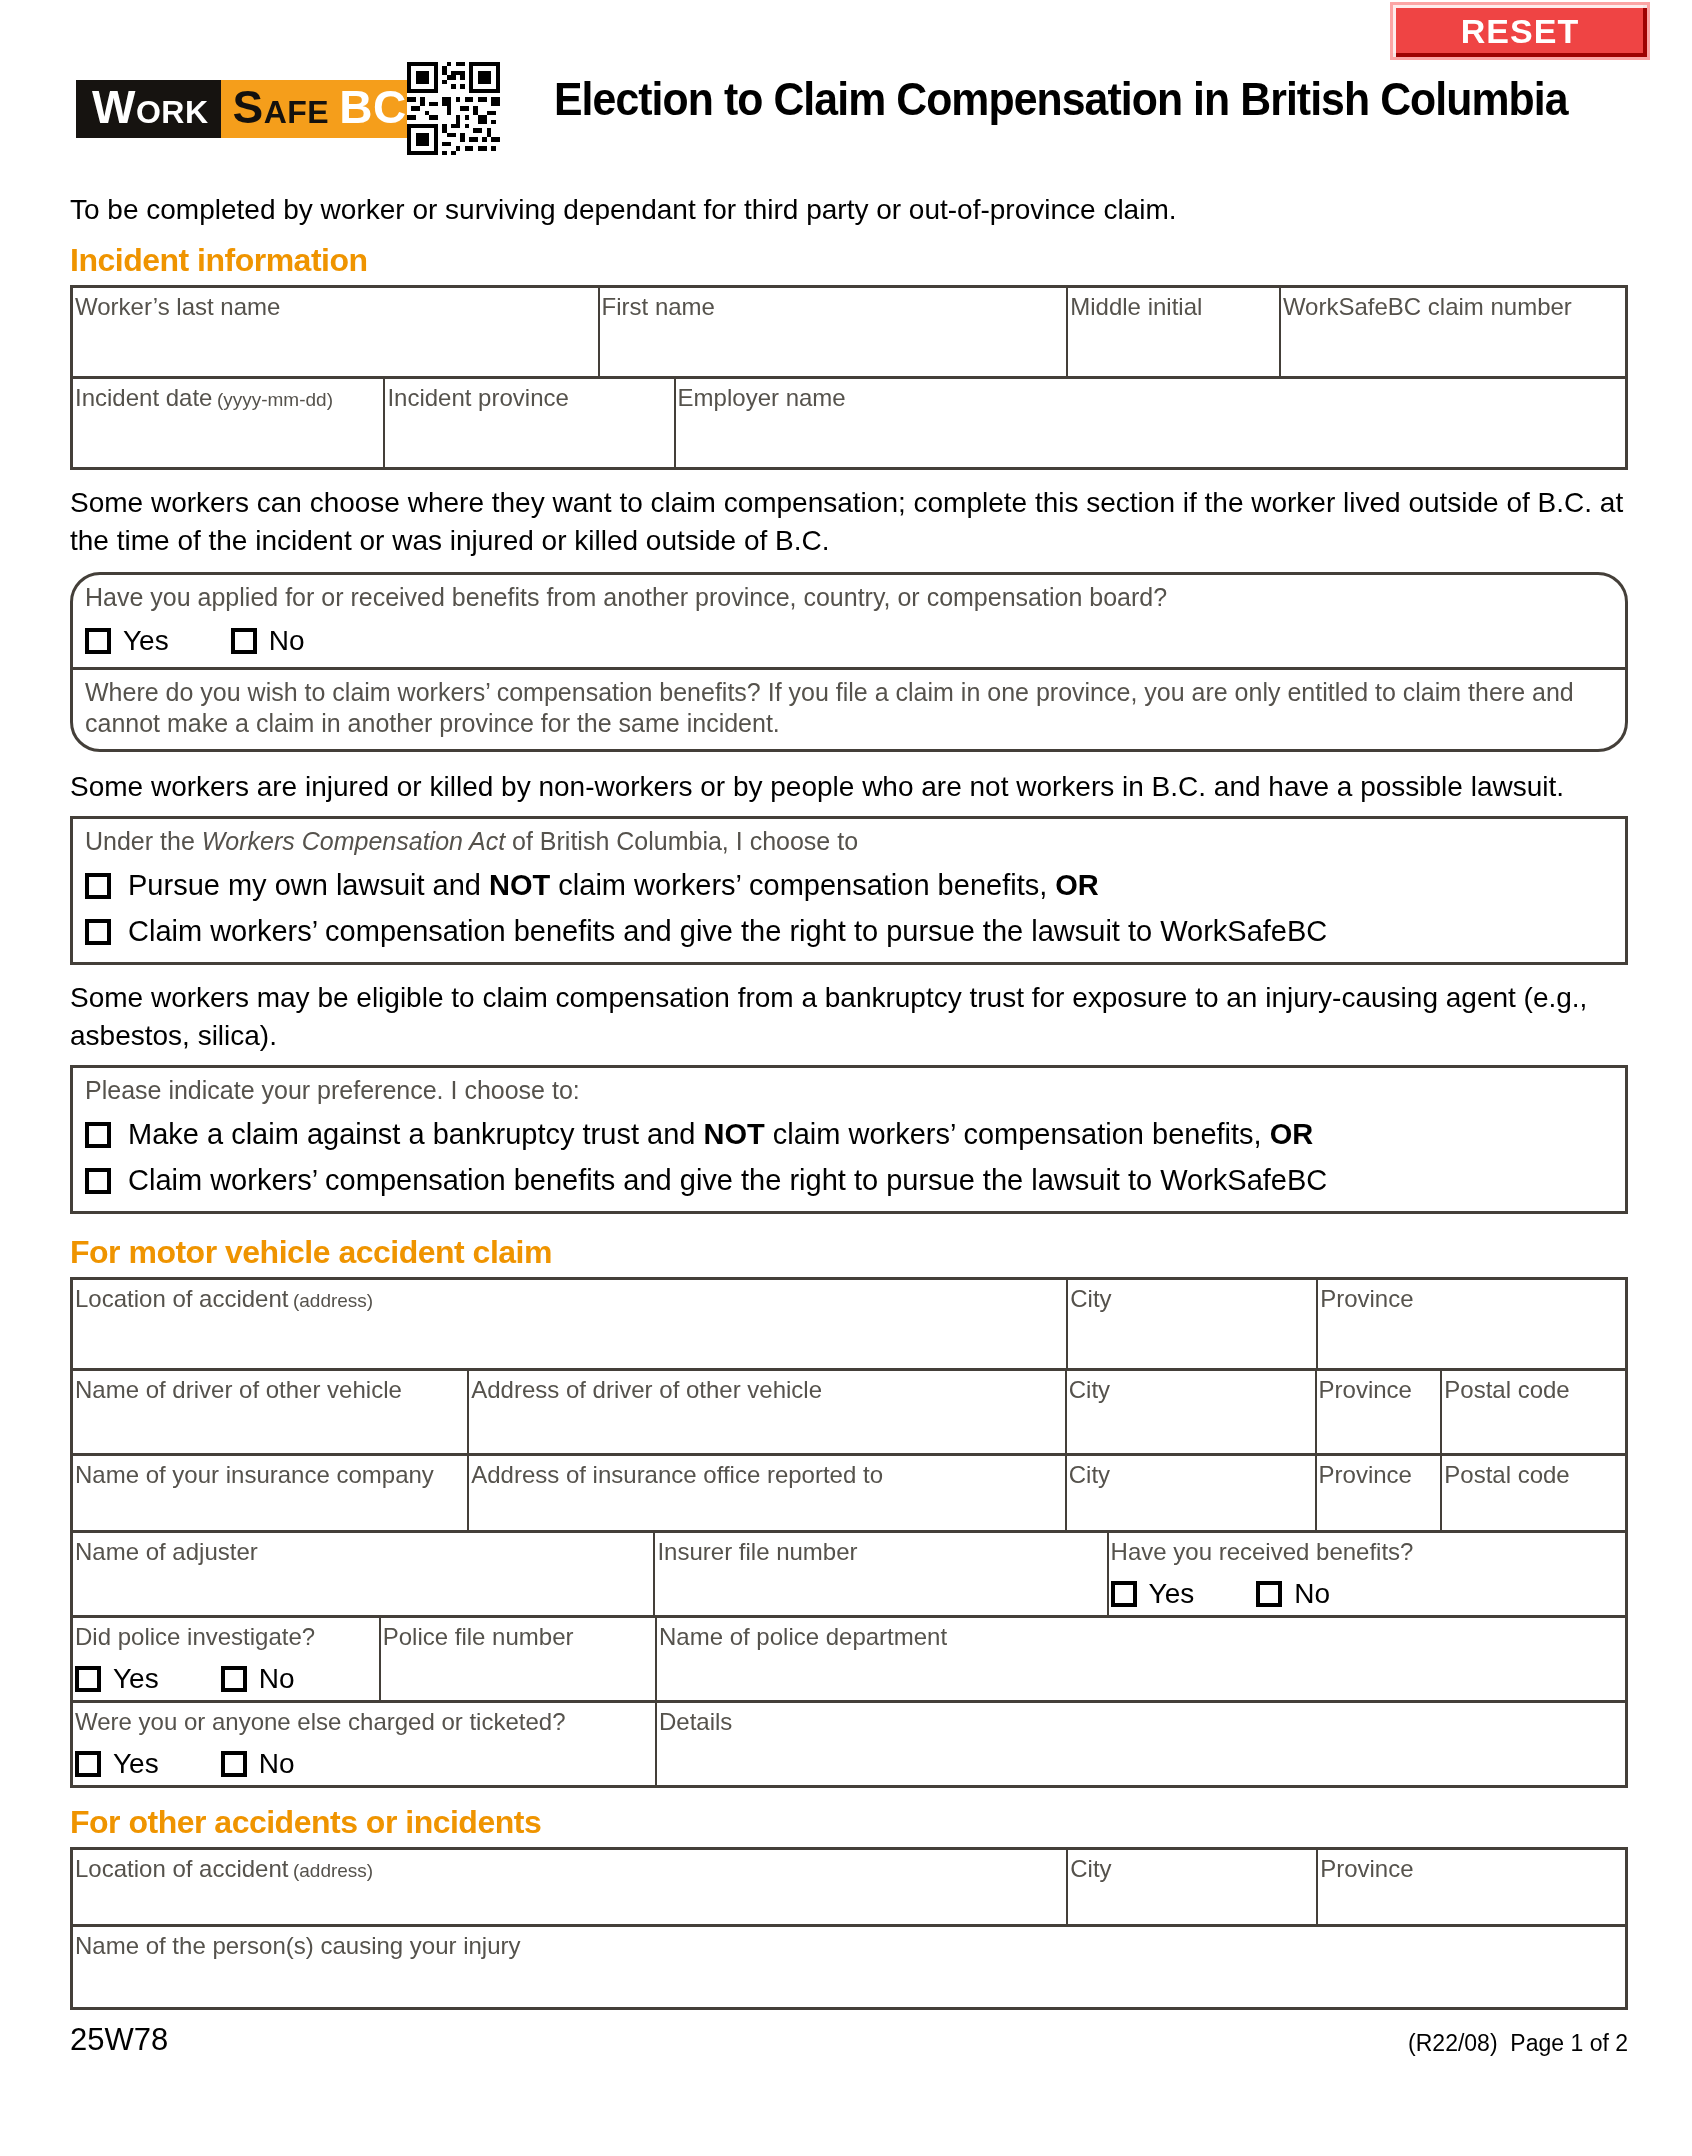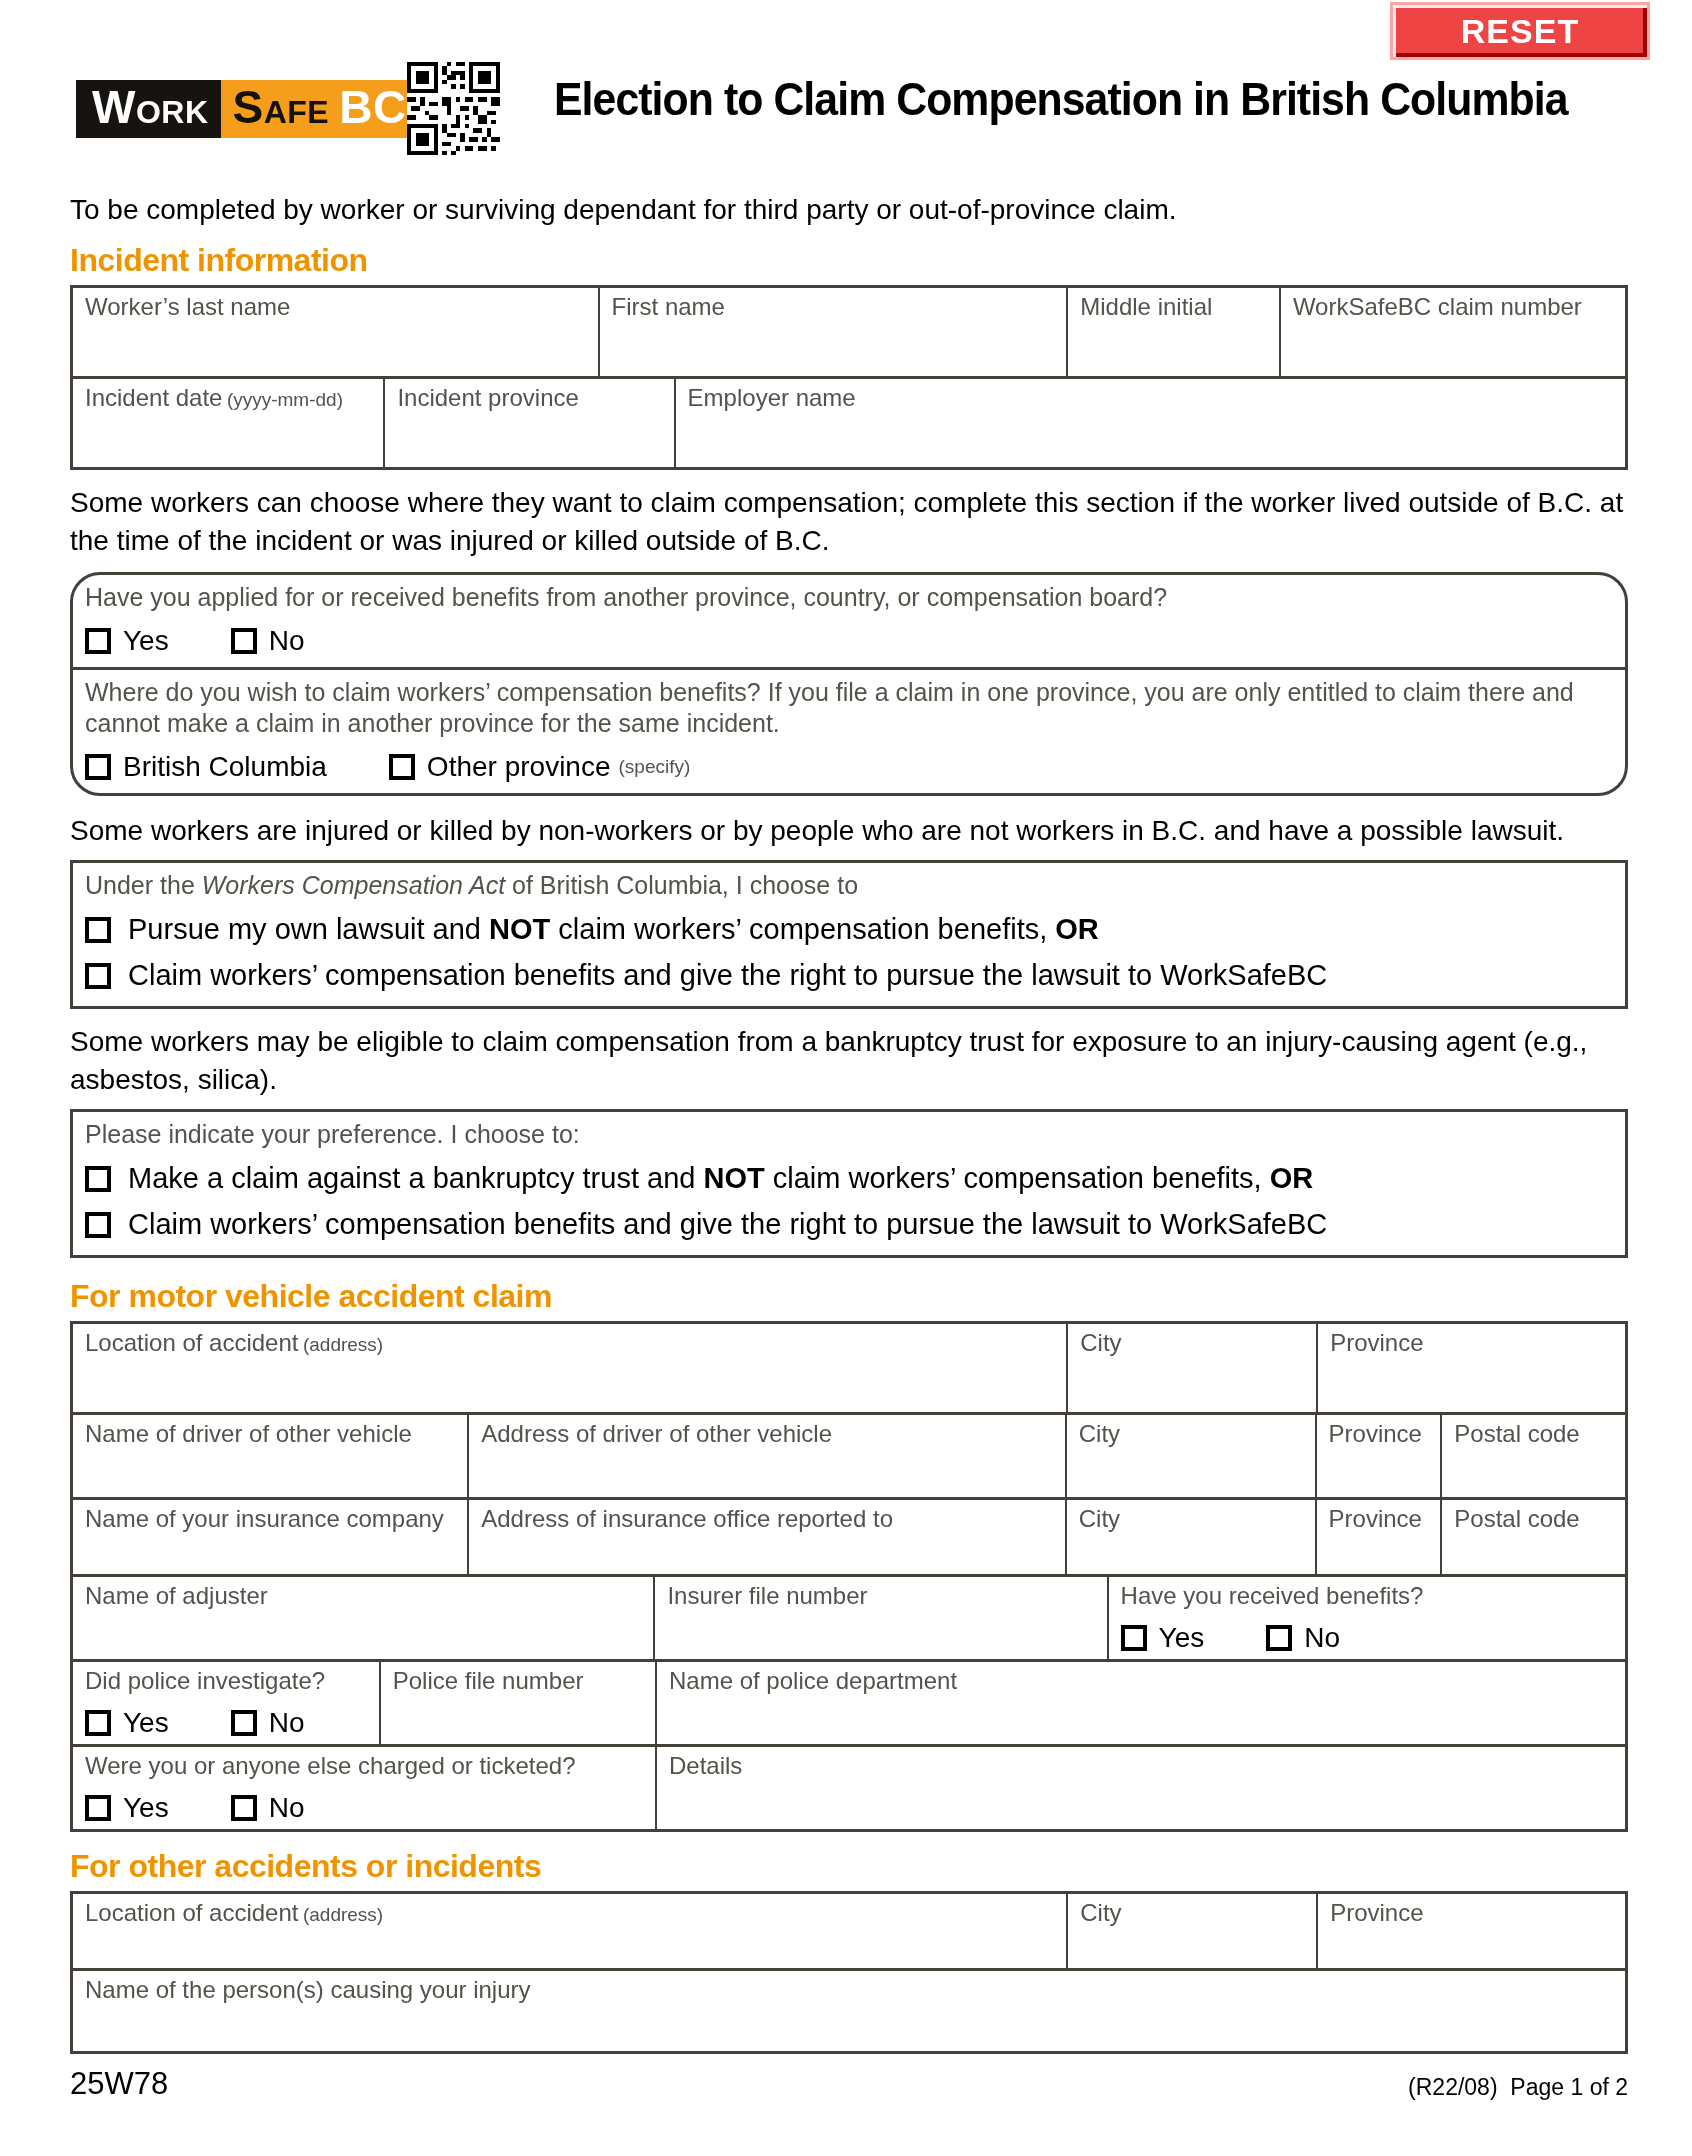--- a/index.html
+++ b/index.html
@@ -53,21 +53,21 @@
   #para-bankruptcy{margin-top:14px;}
   #h-motor{margin-top:20px;}
   #h-other{margin-top:16px;}
 
   
   .formtable{border:3px solid var(--border);margin-top:6px;}
   .qbox{margin-top:12px;border-radius:30px;}
   #box-lawsuit,#box-bankruptcy{margin-top:10px;}
   .frow{display:flex;align-items:stretch;}
   .frow + .frow{border-top:3px solid var(--border);}
-  .fcell{padding:5px 12px;}
+  .fcell{padding:5px 2px;}
   .fcell + .fcell{border-left:2px solid var(--border);}
   .flabel{color:var(--label);font-size:24px;}
   .fnote{color:var(--label);font-size:19px;}
   .tall{min-height:88px;}
   .mvrow{min-height:82px;}
   .shortrow{min-height:74px;}
   .personrow{min-height:80px;}
 
   
   .checkbox{
@@ -215,27 +215,20 @@
           <span class="checkbox"></span>
           <span class="cblabel">Yes</span>
           <span class="checkbox cbgap"></span>
           <span class="cblabel">No</span>
         </div>
       </div>
     </div>
     <div class="frow">
       <div class="fcell qpad" style="width:100%">
         <div class="qtext">Where do you wish to claim workers’ compensation benefits? If you file a claim in one province, you are only entitled to claim there and cannot make a claim in another province for the same incident.</div>
-        <div class="cbrow">
-          <span class="checkbox"></span>
-          <span class="cblabel">British Columbia</span>
-          <span class="checkbox cbgap"></span>
-          <span class="cblabel">Other province</span>
-          <span class="fnote" style="margin-left:8px">(specify)</span>
-        </div>
       </div>
     </div>
   </div>
 
   <div class="para" id="para-lawsuit">Some workers are injured or killed by non-workers or by people who are not workers in B.C. and have a possible lawsuit.</div>
 
   <div class="formtable boxpad" id="box-lawsuit">
     <div class="preamble"><span>Under the </span><i>Workers Compensation Act</i><span> of British Columbia, I choose to</span></div>
     <div class="optline">
       <span class="checkbox"></span>

